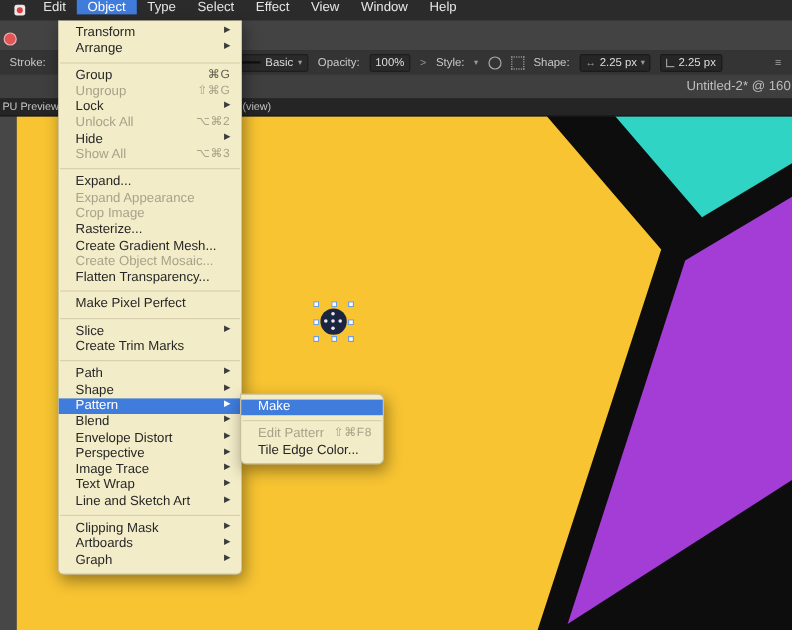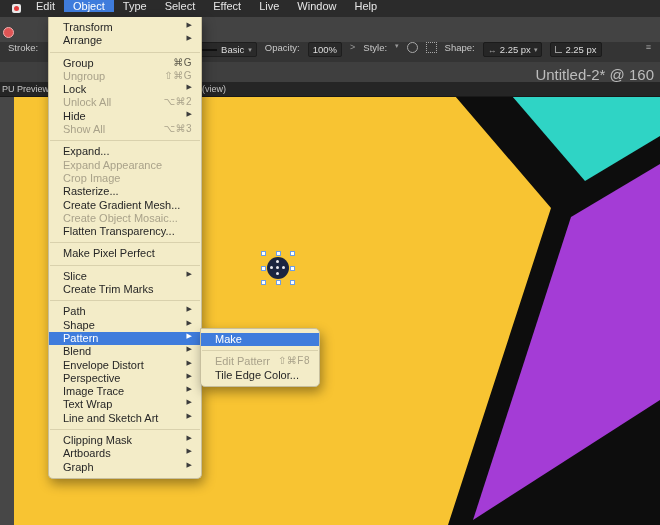--- a/index.html
+++ b/index.html
@@ -19,40 +19,40 @@
   .app-icon::after{content:"";position:absolute;left:2px;top:2px;width:5px;height:5px;
     border-radius:50%;background:#e23b3b}
   .mb-item{display:flex;align-items:center;padding:0 9px;white-space:nowrap;cursor:default}
   .mb-item.active{background:var(--hl,#3f7cdc);color:#fff}
   #titlebar{position:absolute;top:17px;left:0;right:0;height:25px;background:#434343;
     border-bottom:1px solid #2a2a2a;z-index:5}
   .tool-icon{position:absolute;left:3px;top:10px;width:9px;height:9px;border-radius:50%;
     background:#e05555;border:1px solid #f0b0b0}
   #controlbar{
     position:absolute;top:42px;left:0;right:0;height:20px;background:#343434;
-    border-bottom:1px solid #262626;display:flex;align-items:flex-start;gap:8px;
+    border-bottom:1px solid #262626;display:flex;align-items:center;gap:8px;
     font-size:9.5px;color:#c9c9c9;padding:0 8px;z-index:5;white-space:nowrap;
   }
   .cb-spacer{width:142px}
   .cb-drop{display:flex;align-items:center;gap:4px;background:#2a2a2a;border:1px solid #1e1e1e;
     padding:1px 4px;border-radius:2px;color:#ddd}
   .line-swatch{display:inline-block;width:16px;height:2px;background:#111}
   .chev{font-size:7px;color:#9a9a9a}
   .disc{color:#9a9a9a;font-size:9px}
   .cb-field{display:flex;align-items:center;gap:3px;background:#262626;border:1px solid #1b1b1b;
     padding:1px 4px;border-radius:2px;color:#ddd}
   .fld-ic{color:#9a9a9a;font-size:9px}
   .corner-ic{display:inline-block;width:6px;height:6px;border-left:1px solid #9a9a9a;
     border-bottom:1px solid #9a9a9a}
   .circ-ic{display:inline-block;width:9px;height:9px;border:1.5px solid #a8a8a8;border-radius:50%}
   .grid-ic{display:inline-block;width:9px;height:9px;border:1px dotted #a8a8a8}
   .panel-ic{margin-left:auto;color:#a8a8a8;font-size:9px;letter-spacing:1px}
   #infobar{position:absolute;top:62px;left:0;right:0;height:20px;background:#3f3f3f;
     border-bottom:1px solid #2a2a2a;z-index:5}
-  #doc-info{position:absolute;right:0;top:4px;font-size:15px;color:#bdbdbd;padding-right:6px}
+  #doc-info{position:absolute;right:0;top:4px;font-size:11px;color:#bdbdbd;padding-right:1px}
   #tabbar{position:absolute;top:82px;left:0;right:0;height:14px;background:#252525;
     border-bottom:1px solid #191919;z-index:5;font-size:9px;color:#c6c6c6}
   .tab-frag-left{position:absolute;left:2px;top:2px}
   .tab-frag-right{position:absolute;left:202px;top:2px}
   
   #leftstrip{position:absolute;top:96px;left:0;width:14px;bottom:0;background:#474747;z-index:1}
   #artboard{position:absolute;top:96px;left:14px;right:0;bottom:0;background:#F8C432;z-index:1}
   #cube{position:absolute;inset:0;width:100%;height:100%;display:block}
   
   #selection{position:absolute;left:247px;top:155px;width:34px;height:34px}
@@ -82,21 +82,21 @@
 
 <div id="menubar">
   <span class="mb-pad"></span>
   <span class="app-icon"></span>
   <span id="menubar-items" style="display:flex">
       <span class="mb-item">Edit</span>
       <span class="mb-item active">Object</span>
       <span class="mb-item">Type</span>
       <span class="mb-item">Select</span>
       <span class="mb-item">Effect</span>
-      <span class="mb-item">Live</span>
+      <span class="mb-item">View</span>
       <span class="mb-item">Window</span>
       <span class="mb-item">Help</span>
     </span>
 </div>
 
 <div id="titlebar">
   <span class="tool-icon"></span>
 </div>
 
 <div id="controlbar">

